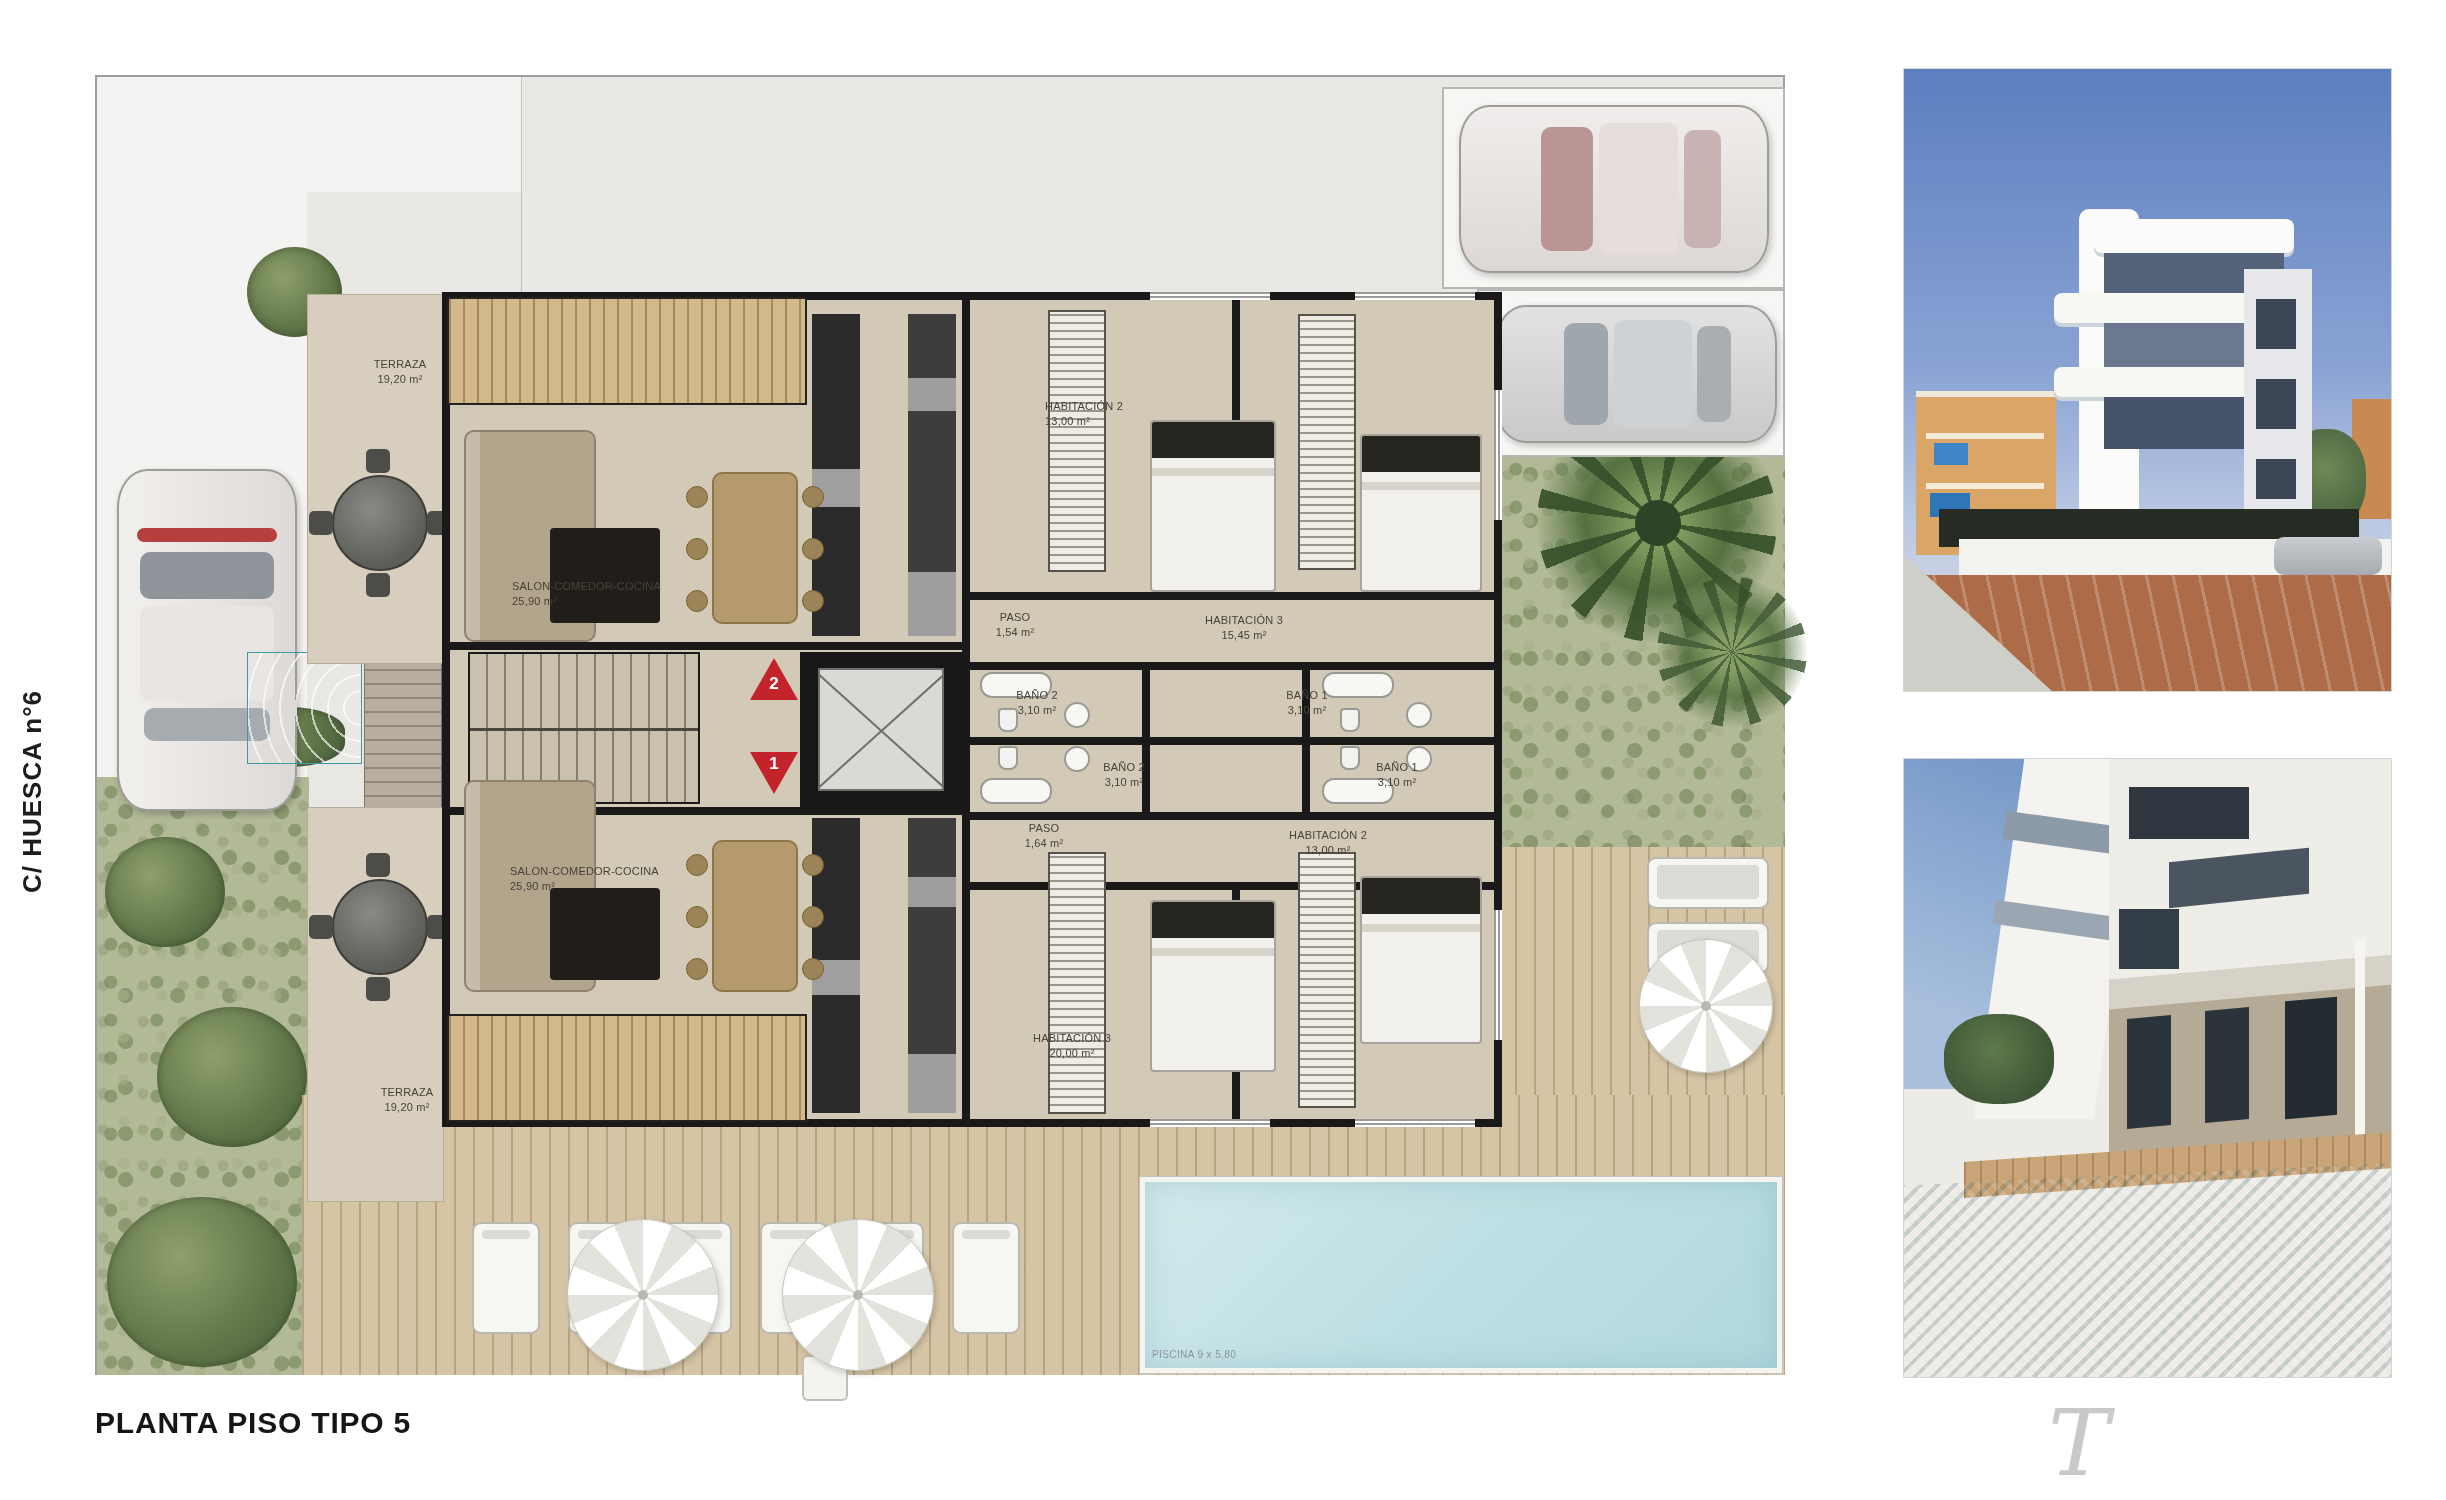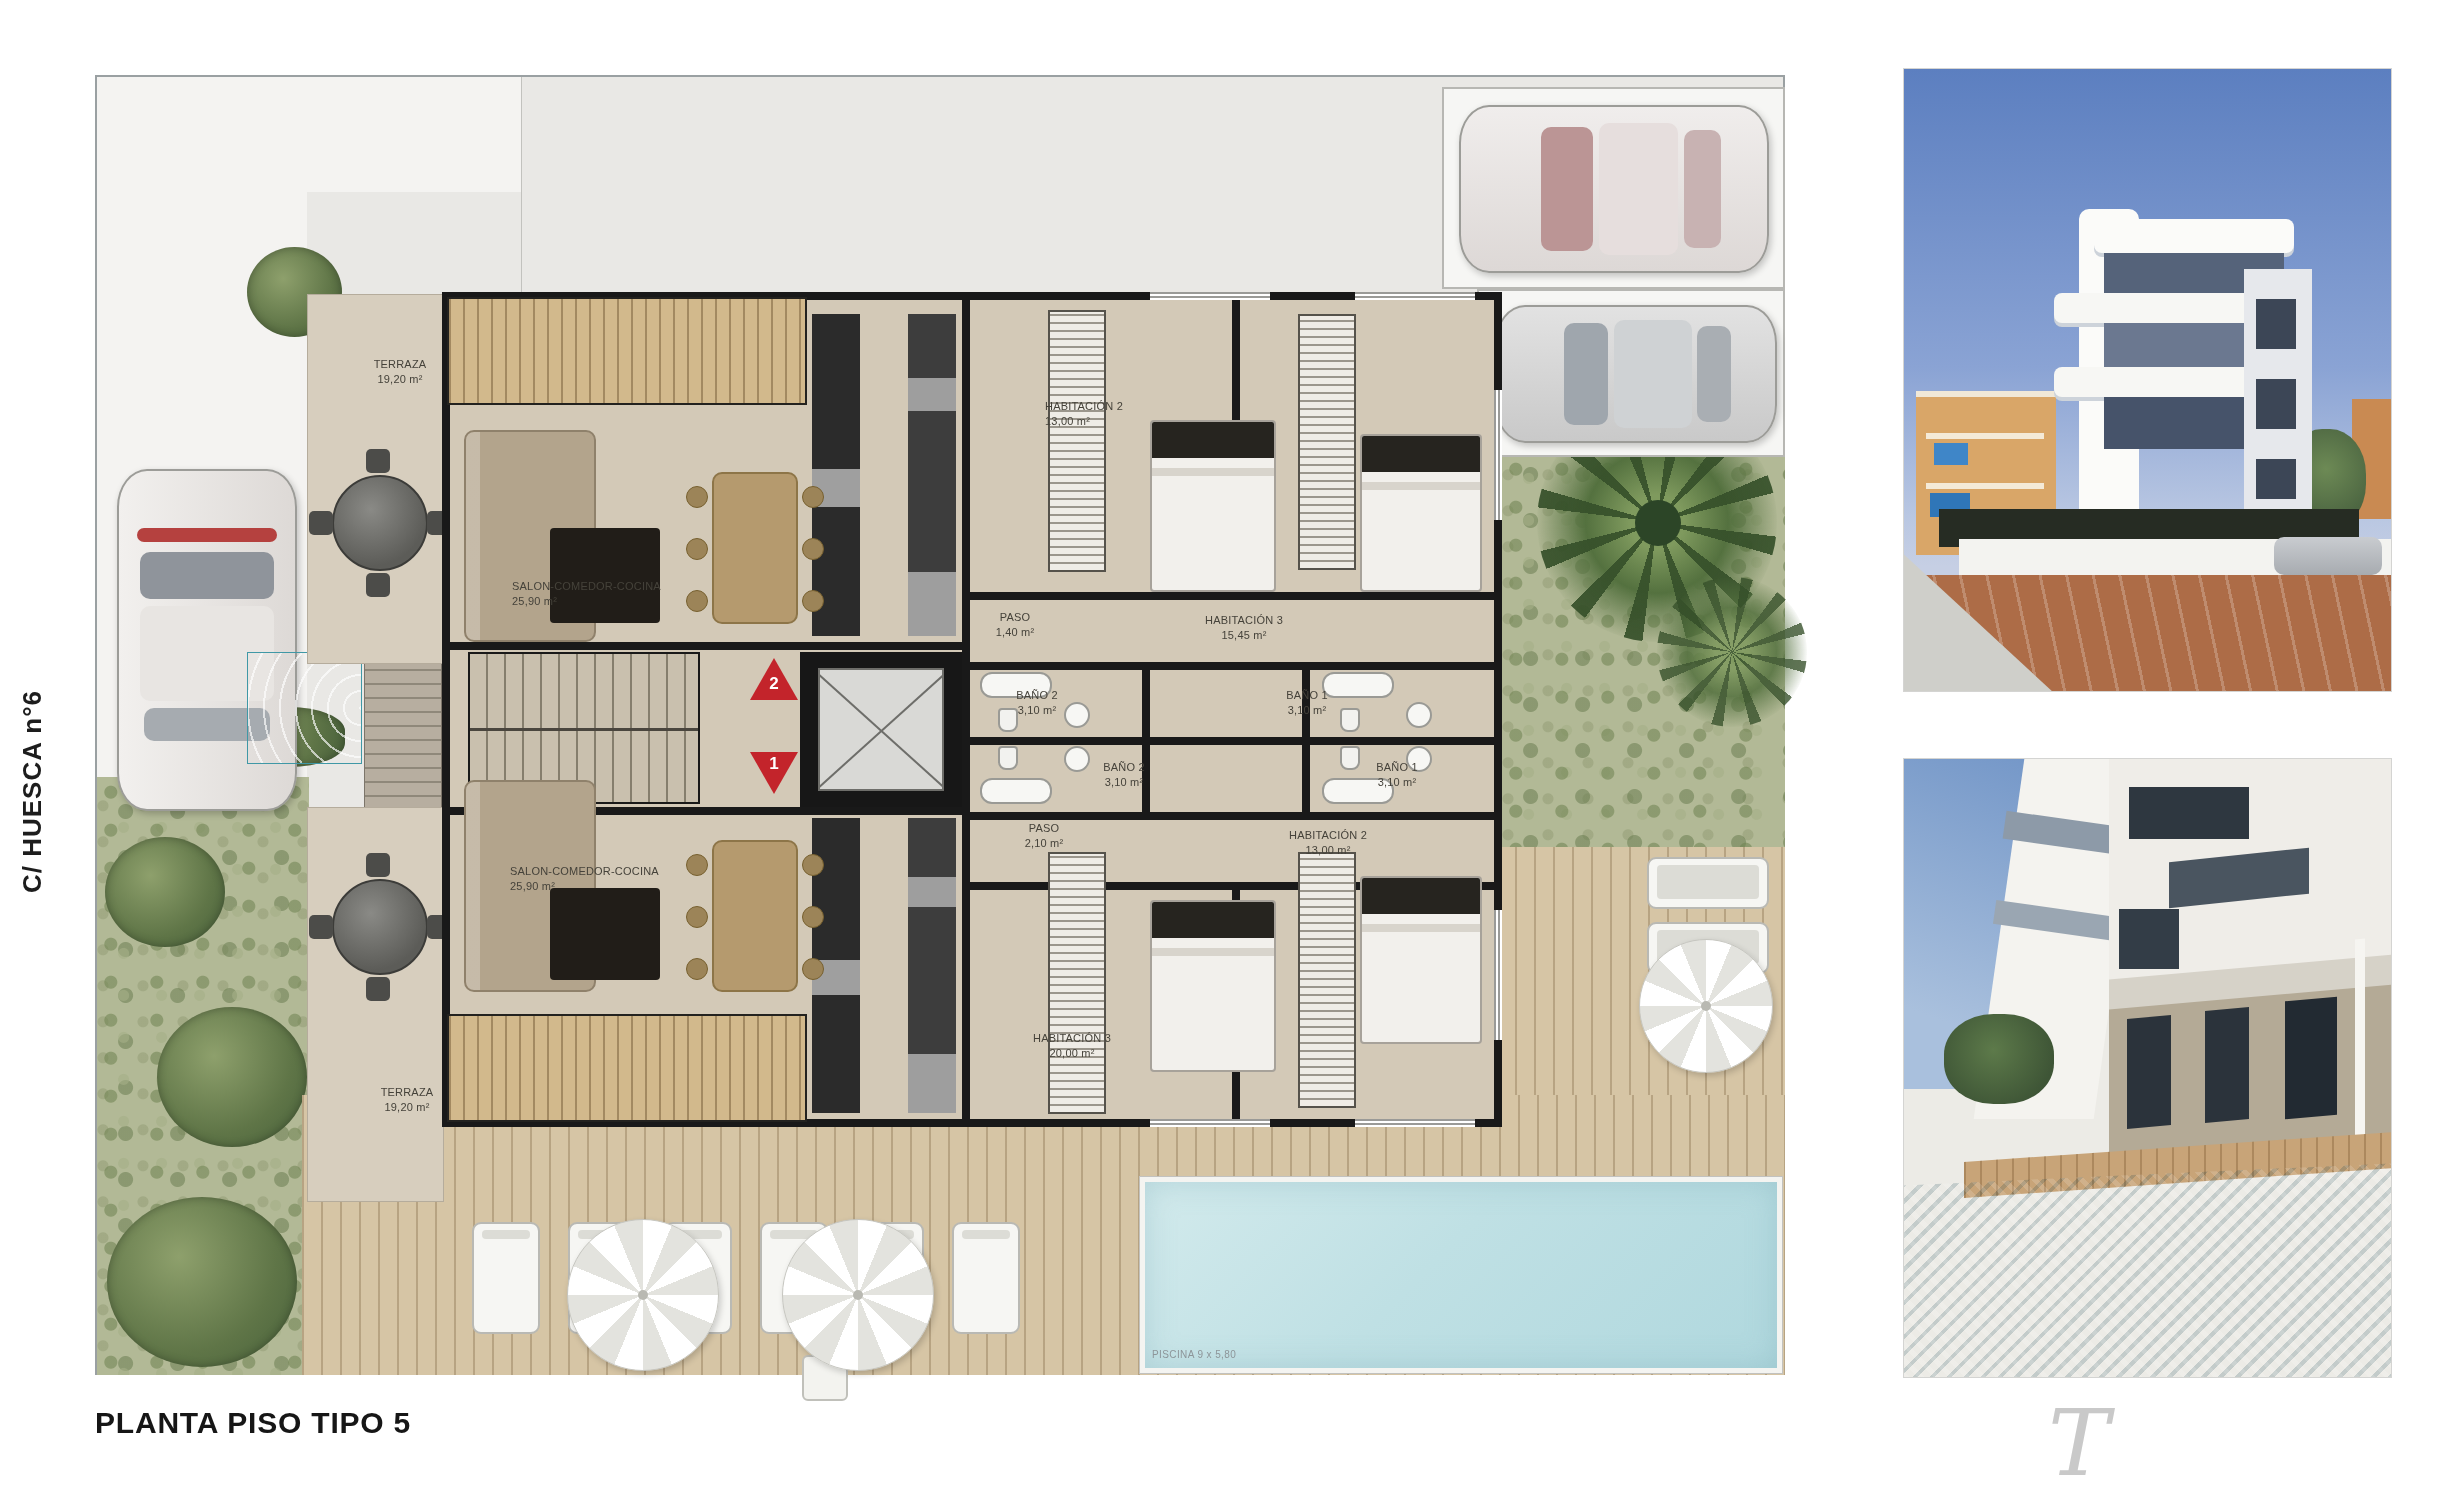--- a/index.html
+++ b/index.html
@@ -313,21 +313,21 @@
     <div class="rl rl-left" style="left:415px;top:502px;">
         <span>SALON-COMEDOR-COCINA</span>
         <span>25,90 m²</span>
       </div>
     <div class="rl rl-left" style="left:948px;top:322px;">
         <span>HABITACIÓN 2</span>
         <span>13,00 m²</span>
       </div>
     <div class="rl" style="left:918px;top:533px;">
         <span>PASO</span>
-        <span>1,40 m²</span>
+        <span>1,54 m²</span>
       </div>
     <div class="rl" style="left:1147px;top:536px;">
         <span>HABITACIÓN 3</span>
         <span>15,45 m²</span>
       </div>
     <div class="rl" style="left:940px;top:611px;">
         <span>BAÑO 2</span>
         <span>3,10 m²</span>
       </div>
     <div class="rl" style="left:1210px;top:611px;">
@@ -337,21 +337,21 @@
     <div class="rl rl-left" style="left:413px;top:787px;">
         <span>SALON-COMEDOR-COCINA</span>
         <span>25,90 m²</span>
       </div>
     <div class="rl" style="left:310px;top:1008px;">
         <span>TERRAZA</span>
         <span>19,20 m²</span>
       </div>
     <div class="rl" style="left:947px;top:744px;">
         <span>PASO</span>
-        <span>2,10 m²</span>
+        <span>1,64 m²</span>
       </div>
     <div class="rl" style="left:1231px;top:751px;">
         <span>HABITACIÓN 2</span>
         <span>13,00 m²</span>
       </div>
     <div class="rl" style="left:1027px;top:683px;">
         <span>BAÑO 2</span>
         <span>3,10 m²</span>
       </div>
     <div class="rl" style="left:1300px;top:683px;">

